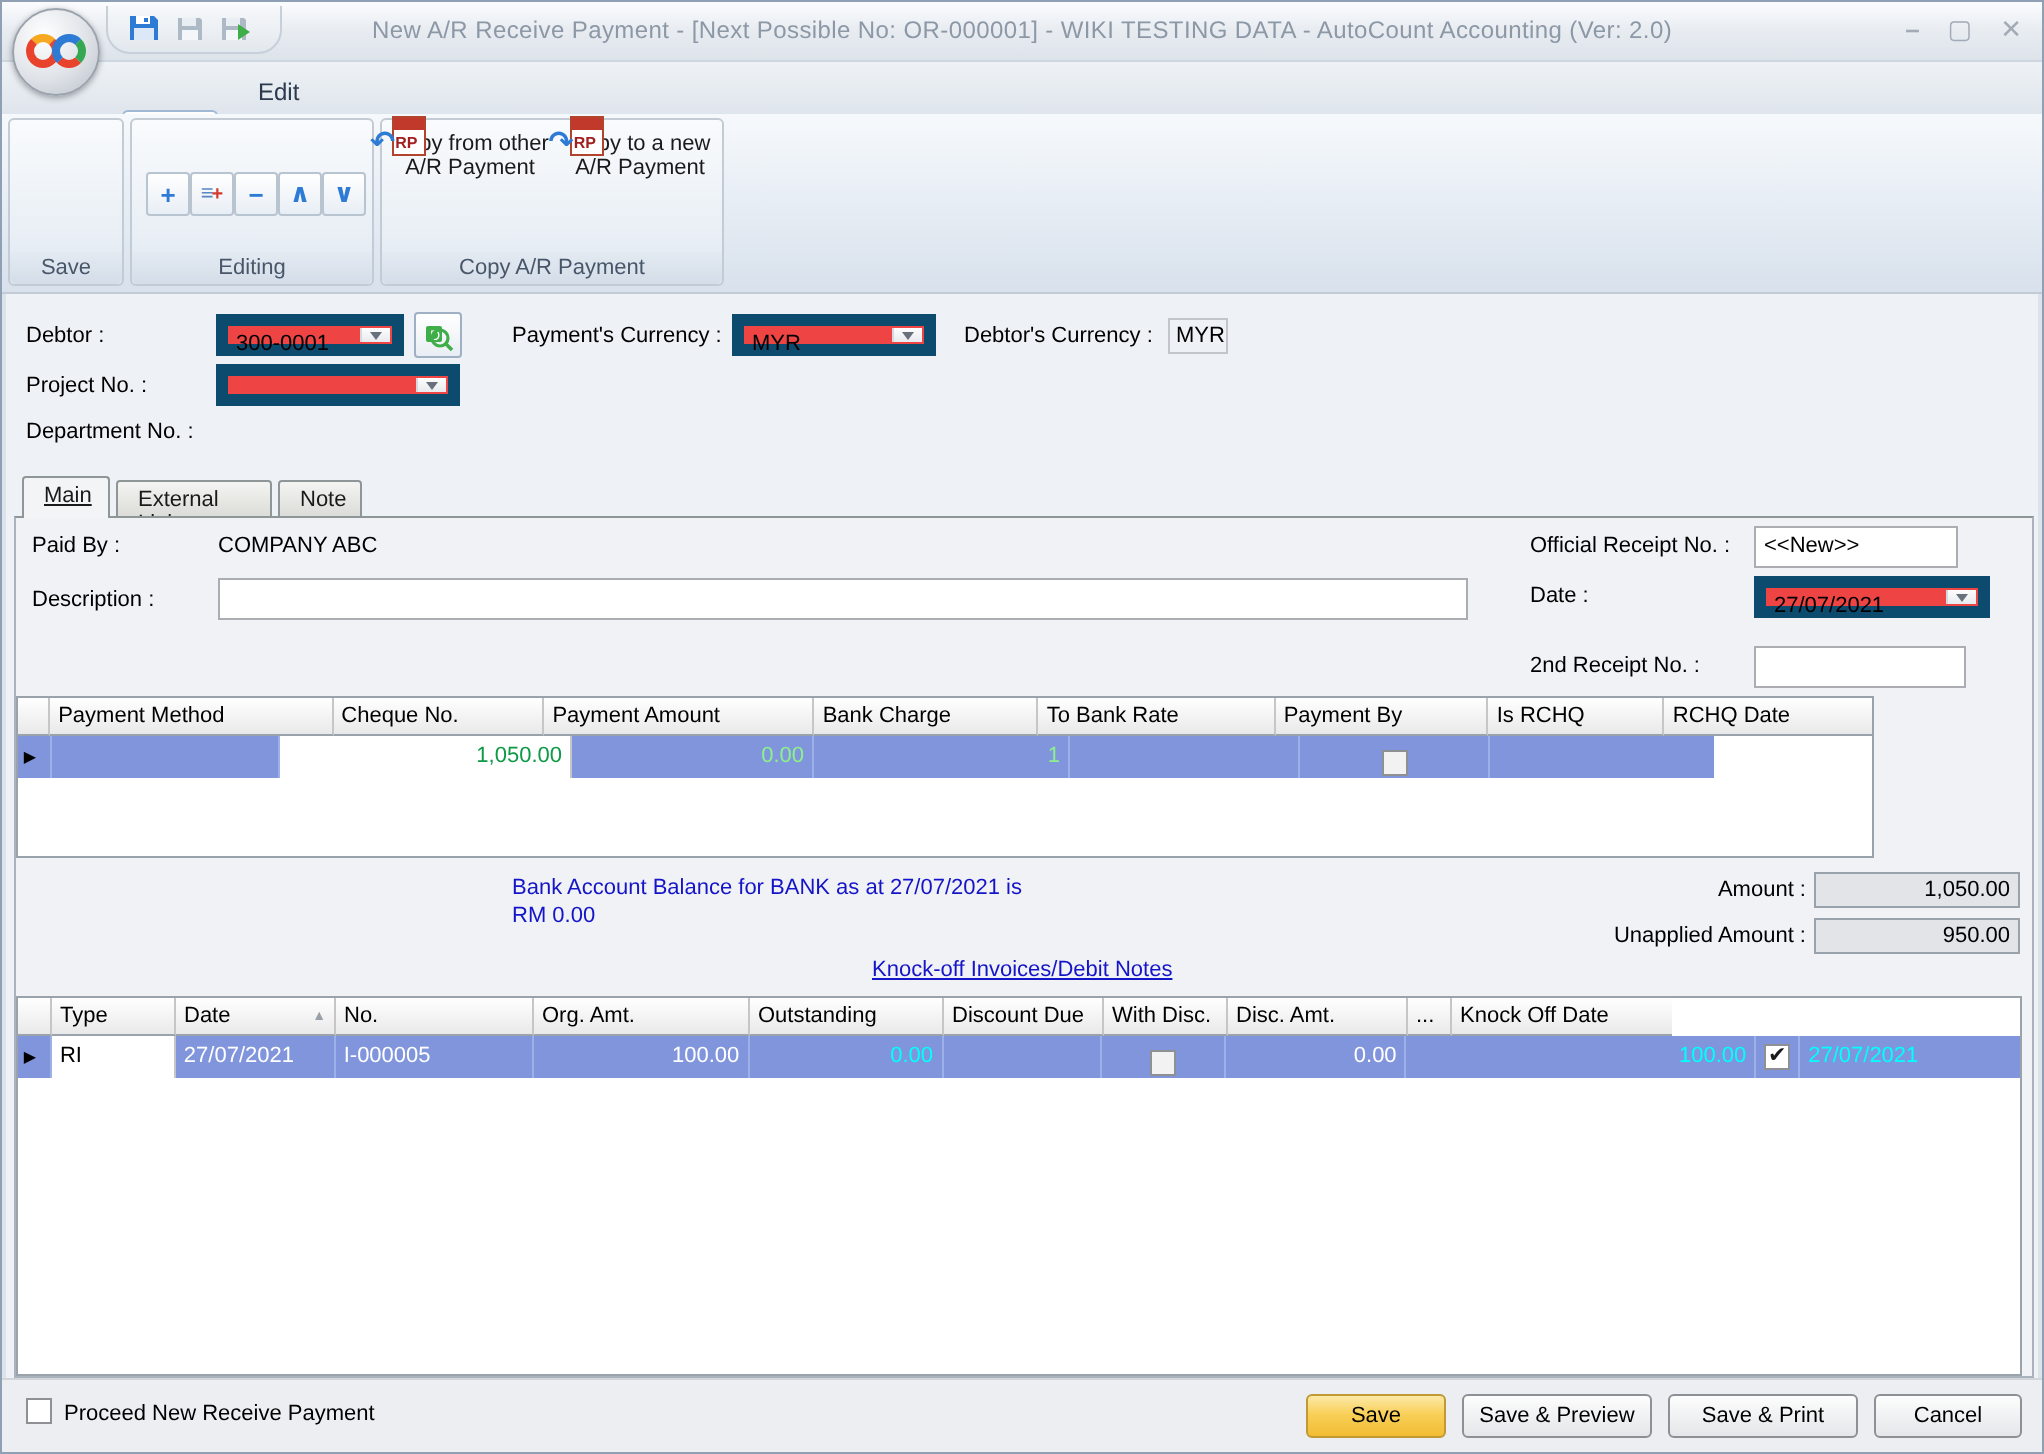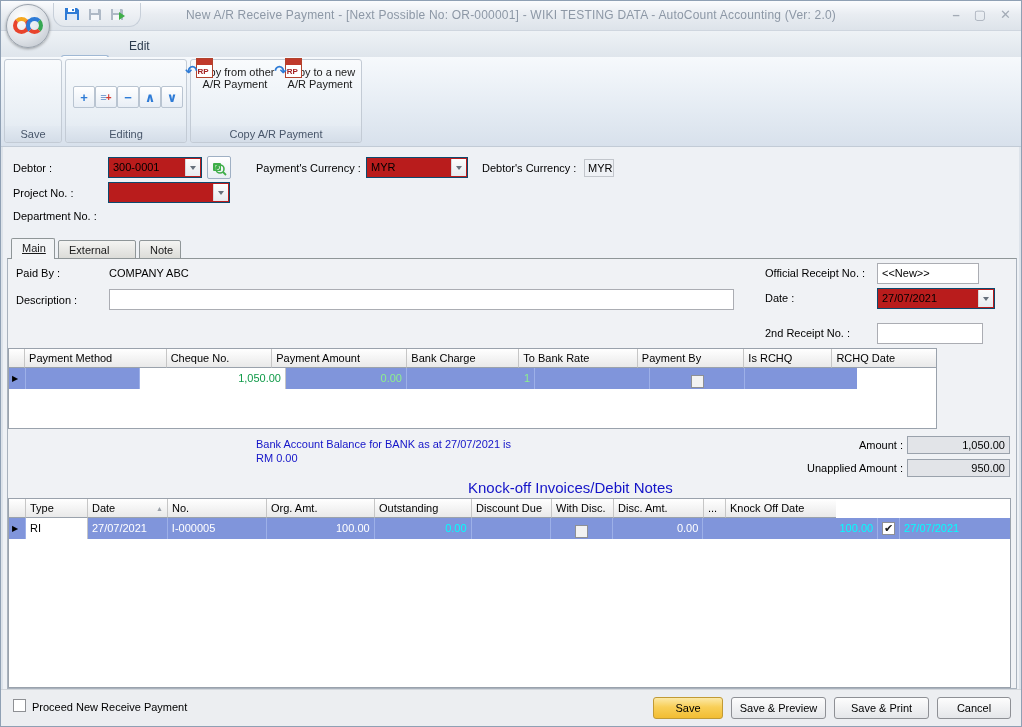--- a/index.html
+++ b/index.html
@@ -80,21 +80,21 @@
     position:absolute; left:0; bottom:0; width:17px; height:20px; background:#fff;
     border:1px solid #b2432c;
   }
   .rp-doc::before { content:""; position:absolute; left:0; top:0; width:100%; height:6px; background:#c0392b; }
   .rp-doc span { position:absolute; left:1px; bottom:1px; font-size:8px; font-weight:bold; color:#a32020; }
   .rp-arrow { position:absolute; right:-2px; top:-4px; font-size:15px; color:#2e7bd6; font-weight:bold; }
 
   
   label.fl { position:absolute; font-size:11px; color:#000; }
   .combo {
-    position:absolute; height:21px; background:#b91c1c; border:1px solid #0c4a6e; font-size:11px;
+    position:absolute; height:21px; background:#ef4444; border:6px solid #0c4a6e; font-size:11px;
     padding:3px 18px 0 4px;
   }
   .combo .arr {
     position:absolute; right:1px; top:1px; bottom:1px; width:15px;
     background:linear-gradient(#fdfdfd,#e7eaee); border-left:1px solid #d5d8dc;
     display:flex; align-items:center; justify-content:center;
   }
   .tri-down { width:0; height:0; border-left:3px solid transparent; border-right:3px solid transparent; border-top:4px solid #67707b; }
   .textbox { position:absolute; height:21px; background:#fff; border:1px solid #abadb3; font-size:11px; padding:3px 4px 0 4px; }
   .rofield { position:absolute; height:18px; background:#eef1f5; border:1px solid #c2c6cc; font-size:11px; padding:2px 3px 0 3px; }
@@ -137,21 +137,21 @@
   .gridcheck {
     width:13px; height:13px; margin:3px auto 0 auto; background:#f2f2f2; border:1px solid #8e9094;
     font-size:11px; line-height:11px; text-align:center; color:#1a1a1a;
   }
   .gridcheck.checked { background:#fff; }
   .gridcheck.checked::after { content:"✔"; }
   .sort-asc { position:absolute; right:4px; top:6px; font-size:7px; color:#9aa0a8; }
 
   
   .blue-info { position:absolute; color:#1414c8; font-size:11px; }
-  a.knock-link { position:absolute; color:#1414c8; font-size:15px; cursor:pointer;margin-left:32px; }
+  a.knock-link { position:absolute; color:#1414c8; font-size:11px; text-decoration:underline; cursor:pointer; }
   .amt-label { position:absolute; font-size:11px; text-align:right; }
   .amt-box { position:absolute; width:103px; height:18px; background:#e2e4e8; border:1px solid #9aa2ac; font-size:11px; text-align:right; padding:2px 4px 0 0; }
 
   
   #footer {
     position:absolute; left:0; bottom:0; width:100%; height:37px;
     background:#eceef1; border-top:1px solid #d2d6db;
   }
   .cb13 { position:absolute; width:13px; height:13px; background:#fff; border:1px solid #8e9094; }
   .btn {

